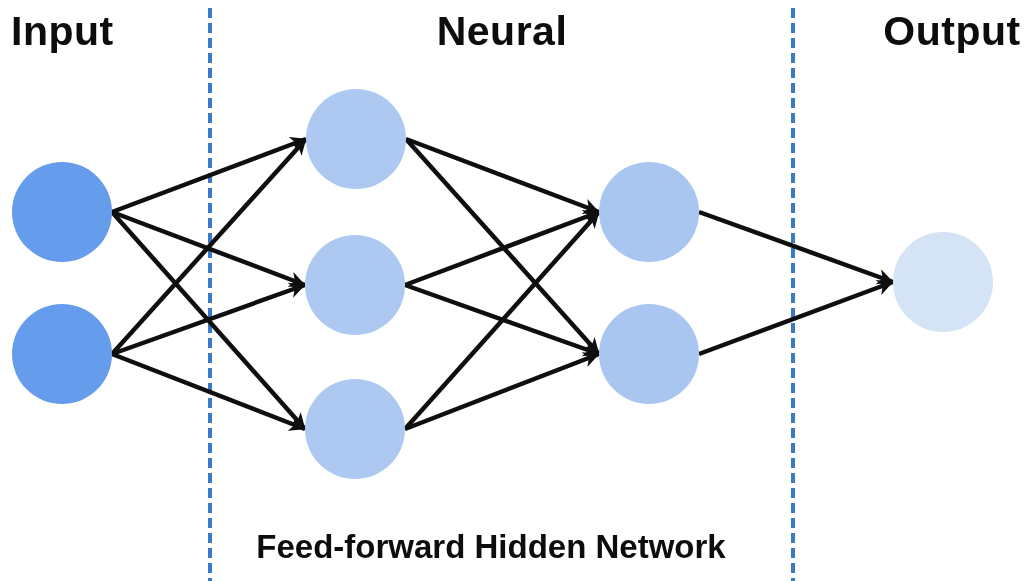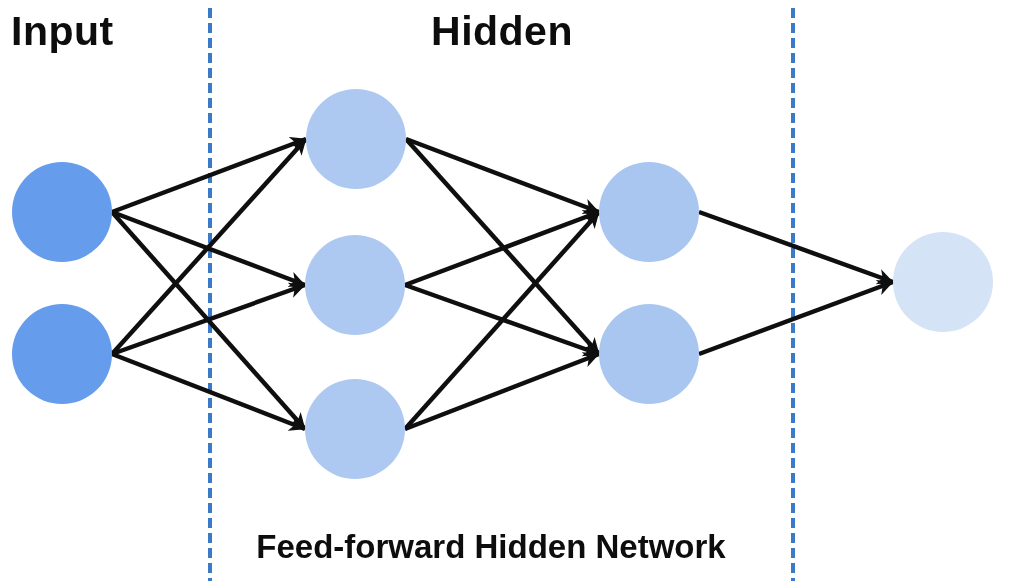--- a/index.html
+++ b/index.html
@@ -80,16 +80,17 @@
         <circle cx="356" cy="139" r="50" fill="#adc9f1"></circle>
         <circle cx="355" cy="285" r="50" fill="#adc9f1"></circle>
         <circle cx="355" cy="429" r="50" fill="#adc9f1"></circle>
         <circle cx="649" cy="212" r="50" fill="#a8c6f0"></circle>
         <circle cx="649" cy="354" r="50" fill="#a8c6f0"></circle>
         <circle cx="943" cy="282" r="50" fill="#d5e3f7"></circle>
       </g>
   </svg>
 
   <div class="layer-label label-input">Input</div>
-  <div class="layer-label label-hidden">Hidden</div>
+  <div class="layer-label label-hidden">Neural</div>
+  <div class="layer-label label-output">Output</div>
 
   <div class="caption">Feed-forward Hidden Network</div>
 </div>
 
 </body></html>

